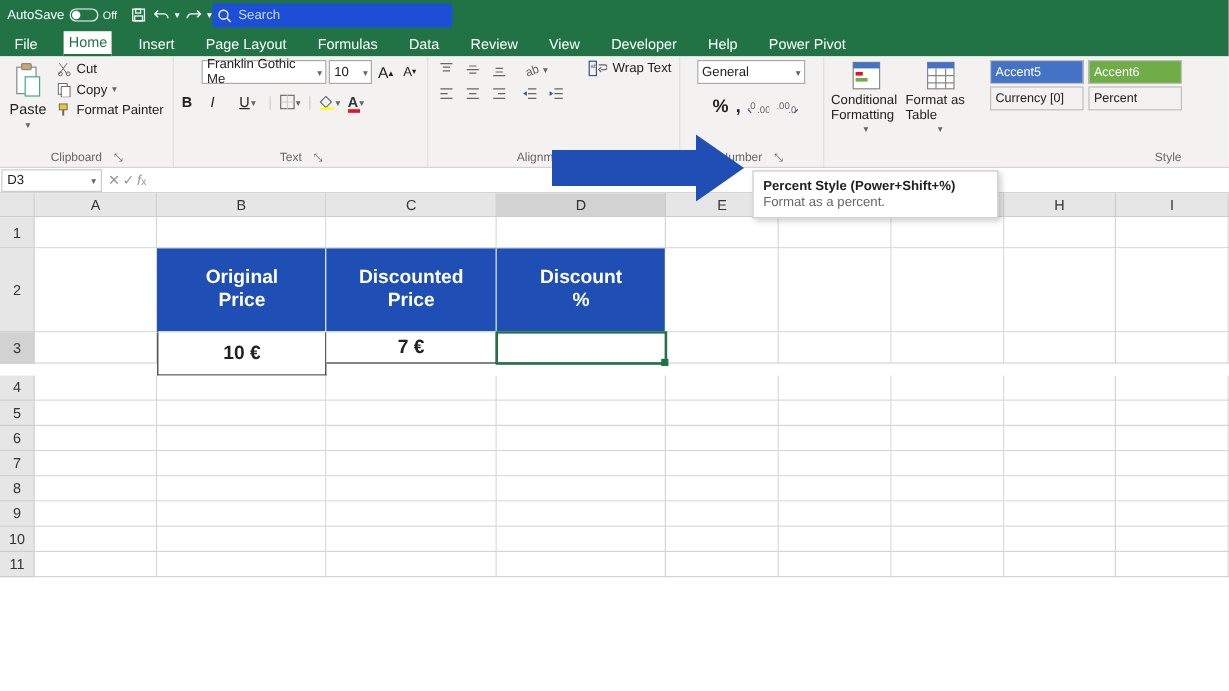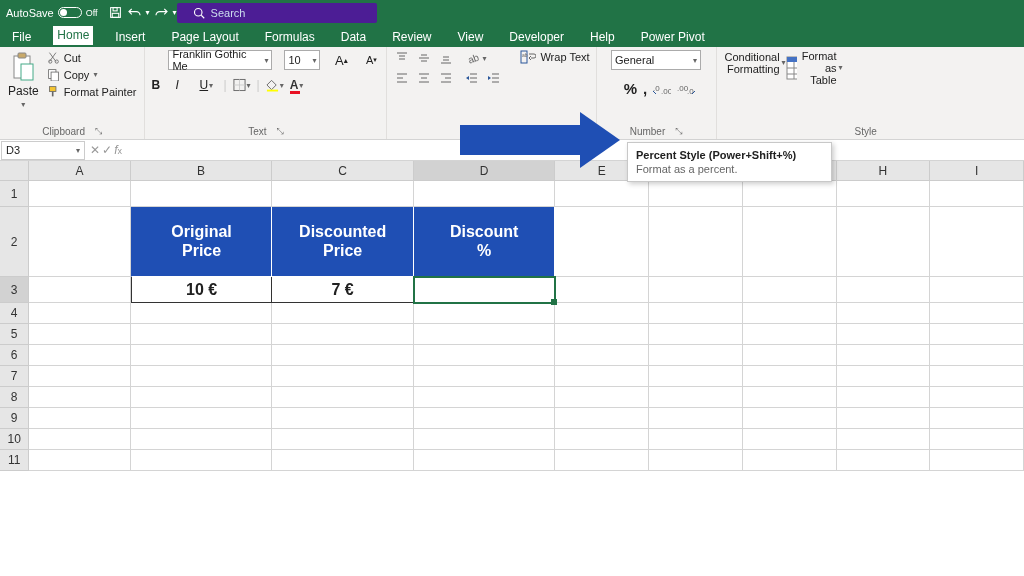--- a/index.html
+++ b/index.html
@@ -6,42 +6,42 @@
 body { width: 1024px; height: 576px; overflow: hidden; background: #fff; font-size: 12px; color: #212121; }
 
 
 .title-bar { height: 25px; background: #217346; display: flex; align-items: center; color: #fff; font-size: 11px; padding: 0 6px; }
 .autosave { display: flex; align-items: center; gap: 4px; }
 .toggle { width: 24px; height: 11px; border: 1px solid #fff; border-radius: 6px; display: inline-flex; align-items: center; padding: 0 1px; }
 .toggle-knob { width: 7px; height: 7px; background: #fff; border-radius: 50%; }
 .qat { display: flex; align-items: center; gap: 4px; margin-left: 10px; }
 .qat-icon { width: 15px; height: 15px; display: inline-flex; align-items: center; justify-content: center; }
 .title-center { flex: 1; text-align: center; font-size: 12px; }
-.search-box-top { background: #4c1d95; width: 200px; height: 20px; display: flex; align-items: center; padding: 0 16px; border-radius: 2px; gap: 6px; }
+.search-box-top { background: #1d4ed8; width: 200px; height: 20px; display: flex; align-items: center; padding: 0 4px; border-radius: 2px; gap: 6px; }
 
 
 .tabs { height: 22px; background: #217346; display: flex; align-items: flex-end; padding: 0 8px 0 8px; color: #fff; font-size: 12px; gap: 18px; }
 .tab { padding: 2px 4px 3px; cursor: pointer; }
 .tab.active { background: #fff; color: #217346; border-bottom: 2px solid #217346; font-weight: 400; }
 .tab.file { background: transparent; }
 
 
 .ribbon { height: 93px; background: #f3f2f1; border-bottom: 1px solid #d4d4d4; display: flex; position: relative; }
 .group { display: flex; flex-direction: column; align-items: center; border-right: 1px solid #e1dfdd; padding: 3px 6px 0; }
 .group-label { font-size: 10px; color: #666; margin-top: auto; padding: 2px 0; display:flex; align-items:center; gap:4px; }
 .group-body { display: flex; flex: 1; align-items: flex-start; gap: 4px; }
 .dlauncher { font-size: 9px; color:#666; margin-left:6px; }
 
 
 .paste-btn { display:flex; flex-direction:column; align-items:center; gap:2px; padding: 2px; }
 .clip-small { display:flex; flex-direction:column; gap:2px; font-size:11px; }
 .clip-small div { display:flex; align-items:center; gap:4px; padding:1px 2px;}
 
 
-.font-row1 { display:flex; gap:12px; align-items:center; margin-bottom:4px;padding-left:17px; }
+.font-row1 { display:flex; gap:2px; align-items:center; margin-bottom:4px;padding-left:17px; }
 .font-row2 { display:flex; gap:6px; align-items:center; }
 .font-name { width:104px; height:20px; border:1px solid #ababab; background:#fff; font-size:11px; padding:0 3px; display:flex; align-items:center; justify-content:space-between;}
 .font-size { width:36px; height:20px; border:1px solid #ababab; background:#fff; font-size:11px; padding:0 3px; display:flex; align-items:center; justify-content:space-between;}
 .ab-btn { width:18px; height:18px; display:inline-flex; align-items:center; justify-content:center; }
 .row2-btn { width:18px; display:inline-flex; align-items:center; gap:1px; font-size:12px;}
 .carrot { font-size:8px; color:#666;}
 
 
 .align-col { display:flex; flex-direction:column; gap:4px; }
 .align-row { display:flex; gap:4px;}
@@ -51,21 +51,21 @@
 .num-combo { width:90px; height:20px; border:1px solid #ababab; background:#fff; font-size:11px; padding:0 3px; display:flex; align-items:center; justify-content:space-between;}
 .num-row2 { display:flex; gap:6px; margin-top:6px; align-items:center;}
 
 
 .style-grid { display:grid; grid-template-columns: 78px 78px; grid-template-rows: 20px 20px; gap:2px 4px; }
 .style-cell { border:1px solid #bfbfbf; font-size:10.5px; padding:2px 4px; display:flex; align-items:center;}
 .accent5 { background:#4472c4; color:#fff; }
 .accent6 { background:#70ad47; color:#fff; }
 
 
-.big-btn { display:flex; align-items:center; font-size:11px; gap:2px; width:58px; text-align:right; line-height:1.1;}
+.big-btn { display:flex; flex-direction:column; align-items:center; font-size:11px; gap:2px; width:58px; text-align:left; line-height:1.1;}
 
 
 .formula-bar { height:21px; border-bottom:1px solid #d4d4d4; display:flex; align-items:center; background:#fff; }
 .name-box { width:84px; height:19px; border:1px solid #ccc; margin:0 1px; font-size:11px; padding:0 4px; display:flex; align-items:center; justify-content:space-between;}
 .fb-btns { display:flex; align-items:center; gap:2px; padding:0 4px; color:#999;}
 .fb-input { flex:1; padding:0 4px; font-size:11px;}
 
 
 .sheet { position: relative; }
 .col-headers { display:flex; height:20px; }
@@ -399,20 +399,36 @@
             <line x1="17" y1="7" x2="17" y2="24" stroke="#888"></line>
           </svg>
         <span>Format as Table</span>
           <span class="carrot">▾</span>
       </div>
     </div>
     <div class="group-label"></div>
   </div>
 
   <div class="group" style="border-right:none;">
+    <div class="group-body">
+      <div class="style-grid">
+        <div class="style-cell accent5">
+            <span>Accent5</span>
+          </div>
+        <div class="style-cell accent6">
+            <span>Accent6</span>
+          </div>
+        <div class="style-cell">
+            <span>Currency [0]</span>
+          </div>
+        <div class="style-cell">
+            <span>Percent</span>
+          </div>
+      </div>
+    </div>
     <div class="group-label" style="align-self:flex-end;">
         <span>Style</span>
       </div>
   </div>
 
   <div class="arrow">
     <div class="arrow-shaft"></div>
     <div class="arrow-head"></div>
   </div>
 </div>
@@ -469,21 +485,21 @@
         <div class="thead" style="width: 145px; height: 70px;">Discount<br>%</div>
         <div class="cell" style="width: 96px; height: 70px;"></div>
         <div class="cell" style="width: 96px; height: 70px;"></div>
         <div class="cell" style="width: 96px; height: 70px;"></div>
         <div class="cell" style="width: 96px; height: 70px;"></div>
         <div class="cell" style="width: 96px; height: 70px;"></div>
       </div>
       <div class="row">
         <div class="row-h sel" style="height: 26px;">3</div>
         <div class="cell" style="width: 104px; height: 26px;"></div>
-        <div class="cell tdata first" style="width: 145px; height: 26px;">10 €</div>
+        <div class="cell tdata first" style="width: 145px; height: 36px;">10 €</div>
         <div class="cell tdata" style="width: 145px; height: 26px;">7 €</div>
         <div class="cell tdata selcell" style="width: 145px; height: 26px;"></div>
         <div class="cell" style="width: 96px; height: 26px;"></div>
         <div class="cell" style="width: 96px; height: 26px;"></div>
         <div class="cell" style="width: 96px; height: 26px;"></div>
         <div class="cell" style="width: 96px; height: 26px;"></div>
         <div class="cell" style="width: 96px; height: 26px;"></div>
       </div>
       <div class="row">
         <div class="row-h" style="height: 21px;">4</div>

